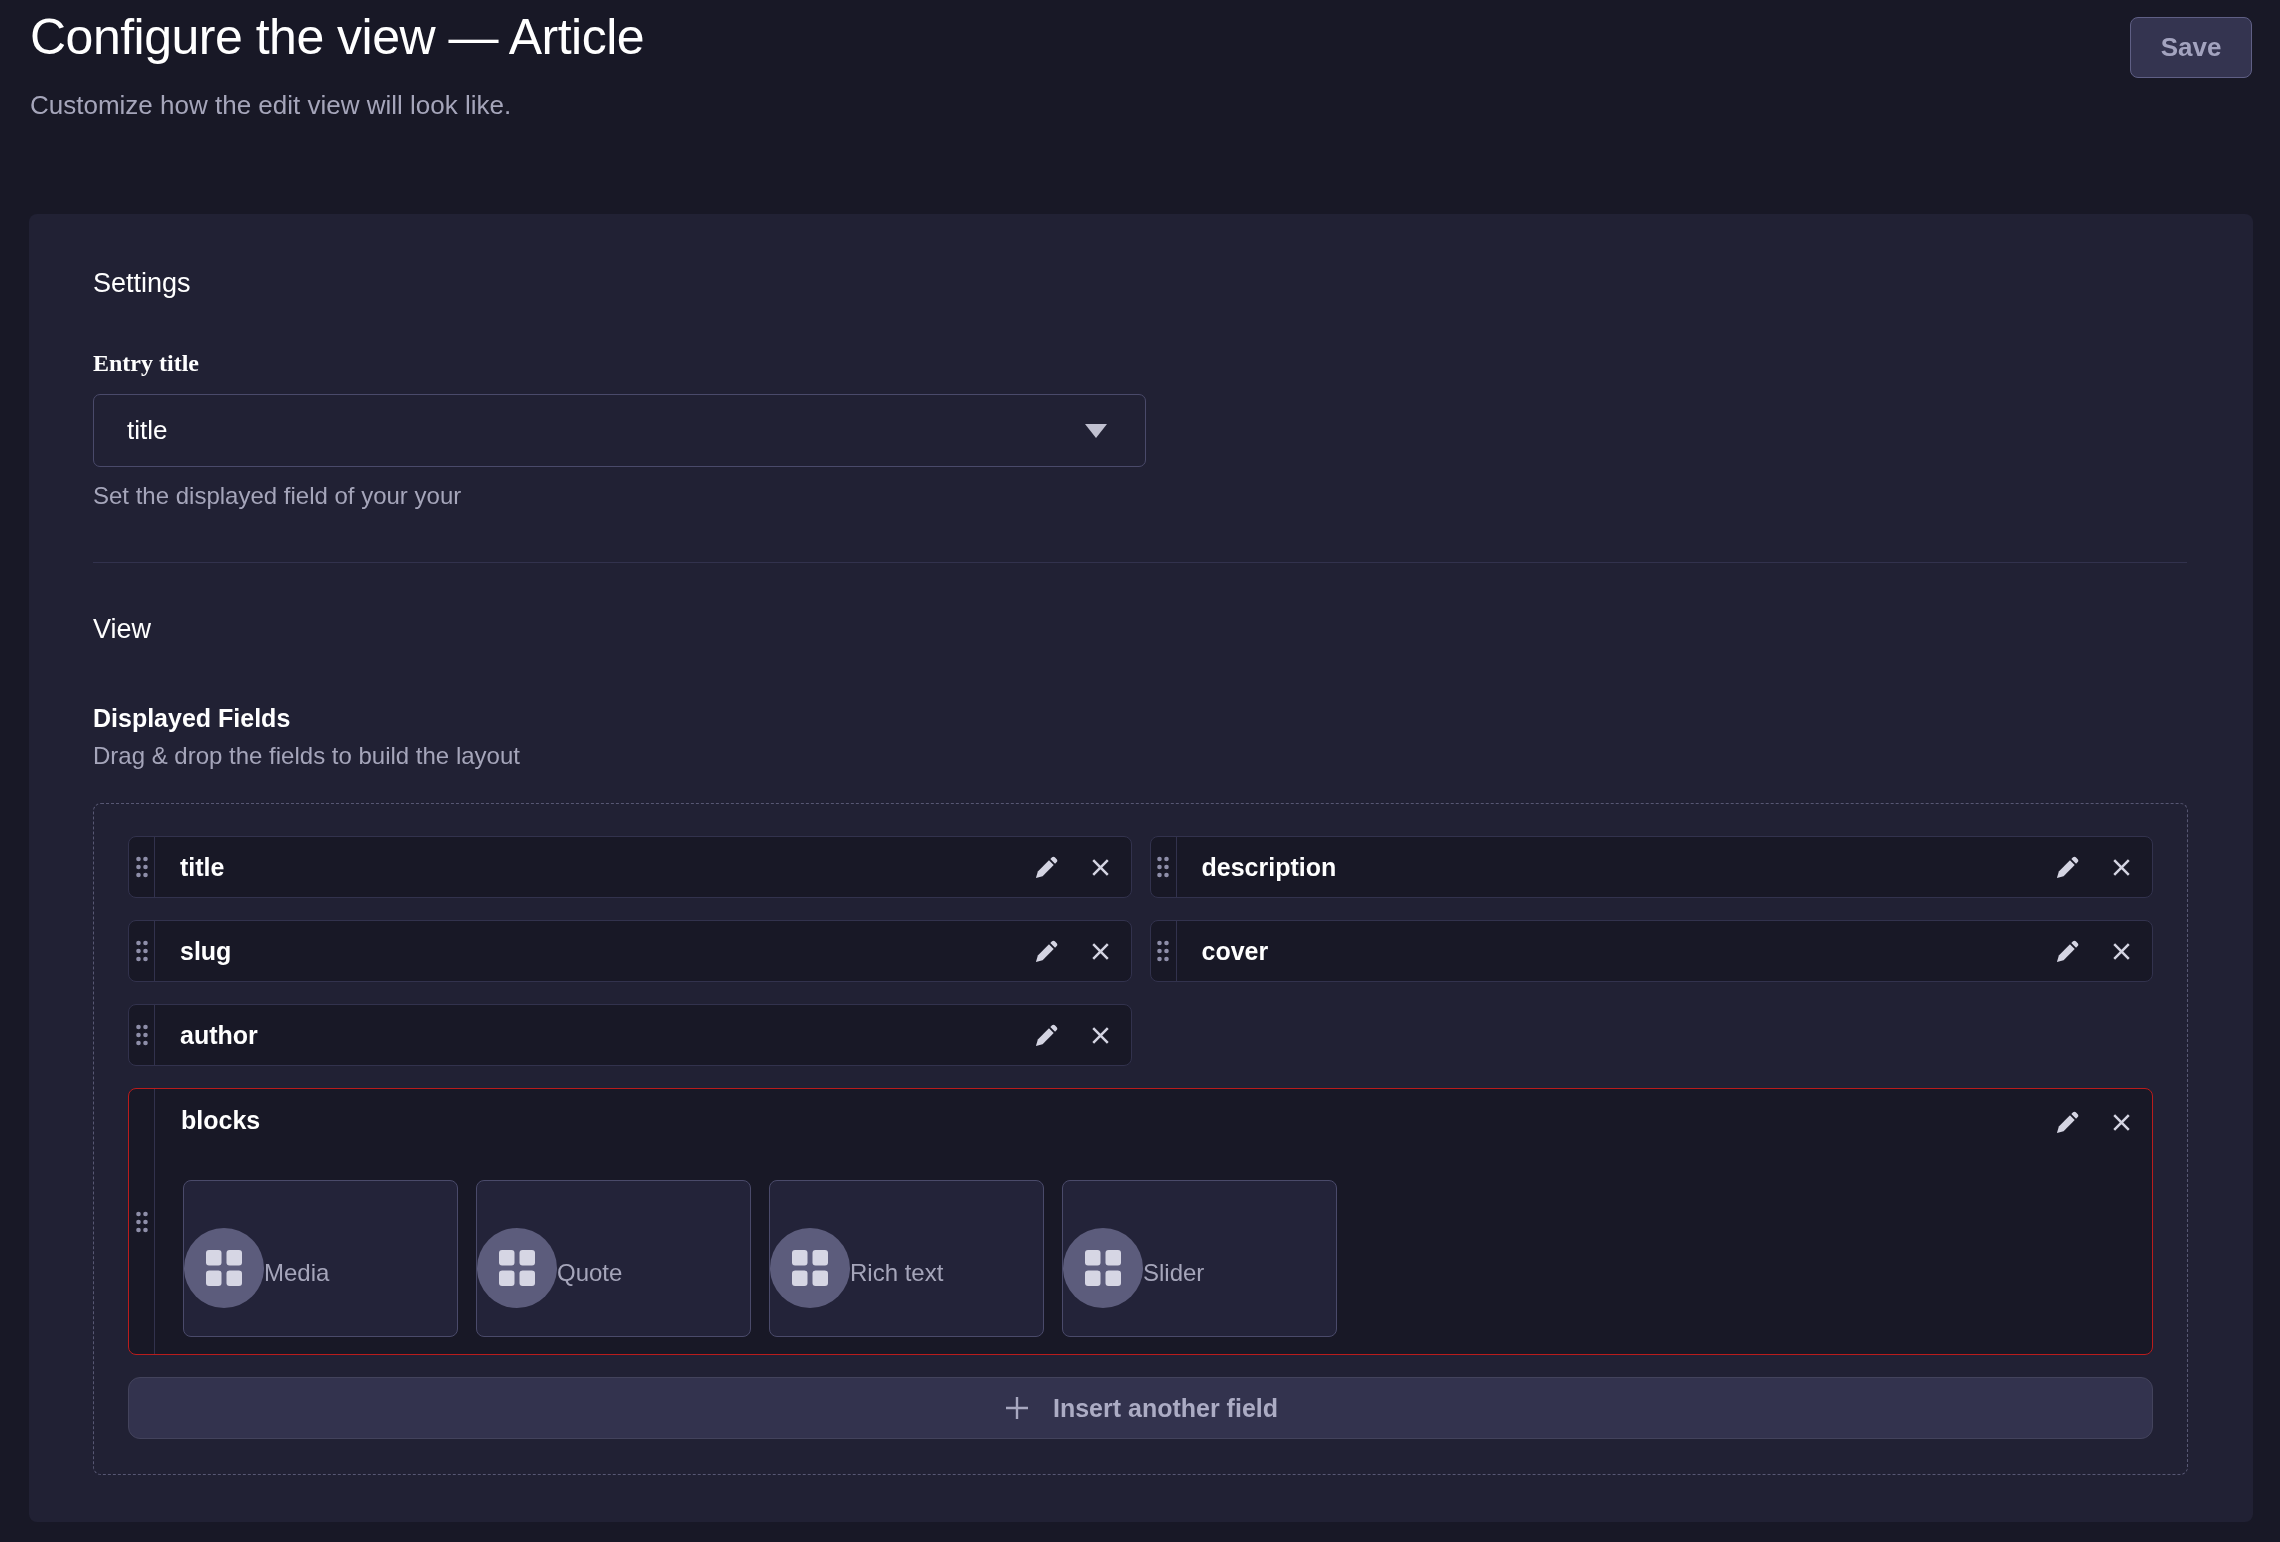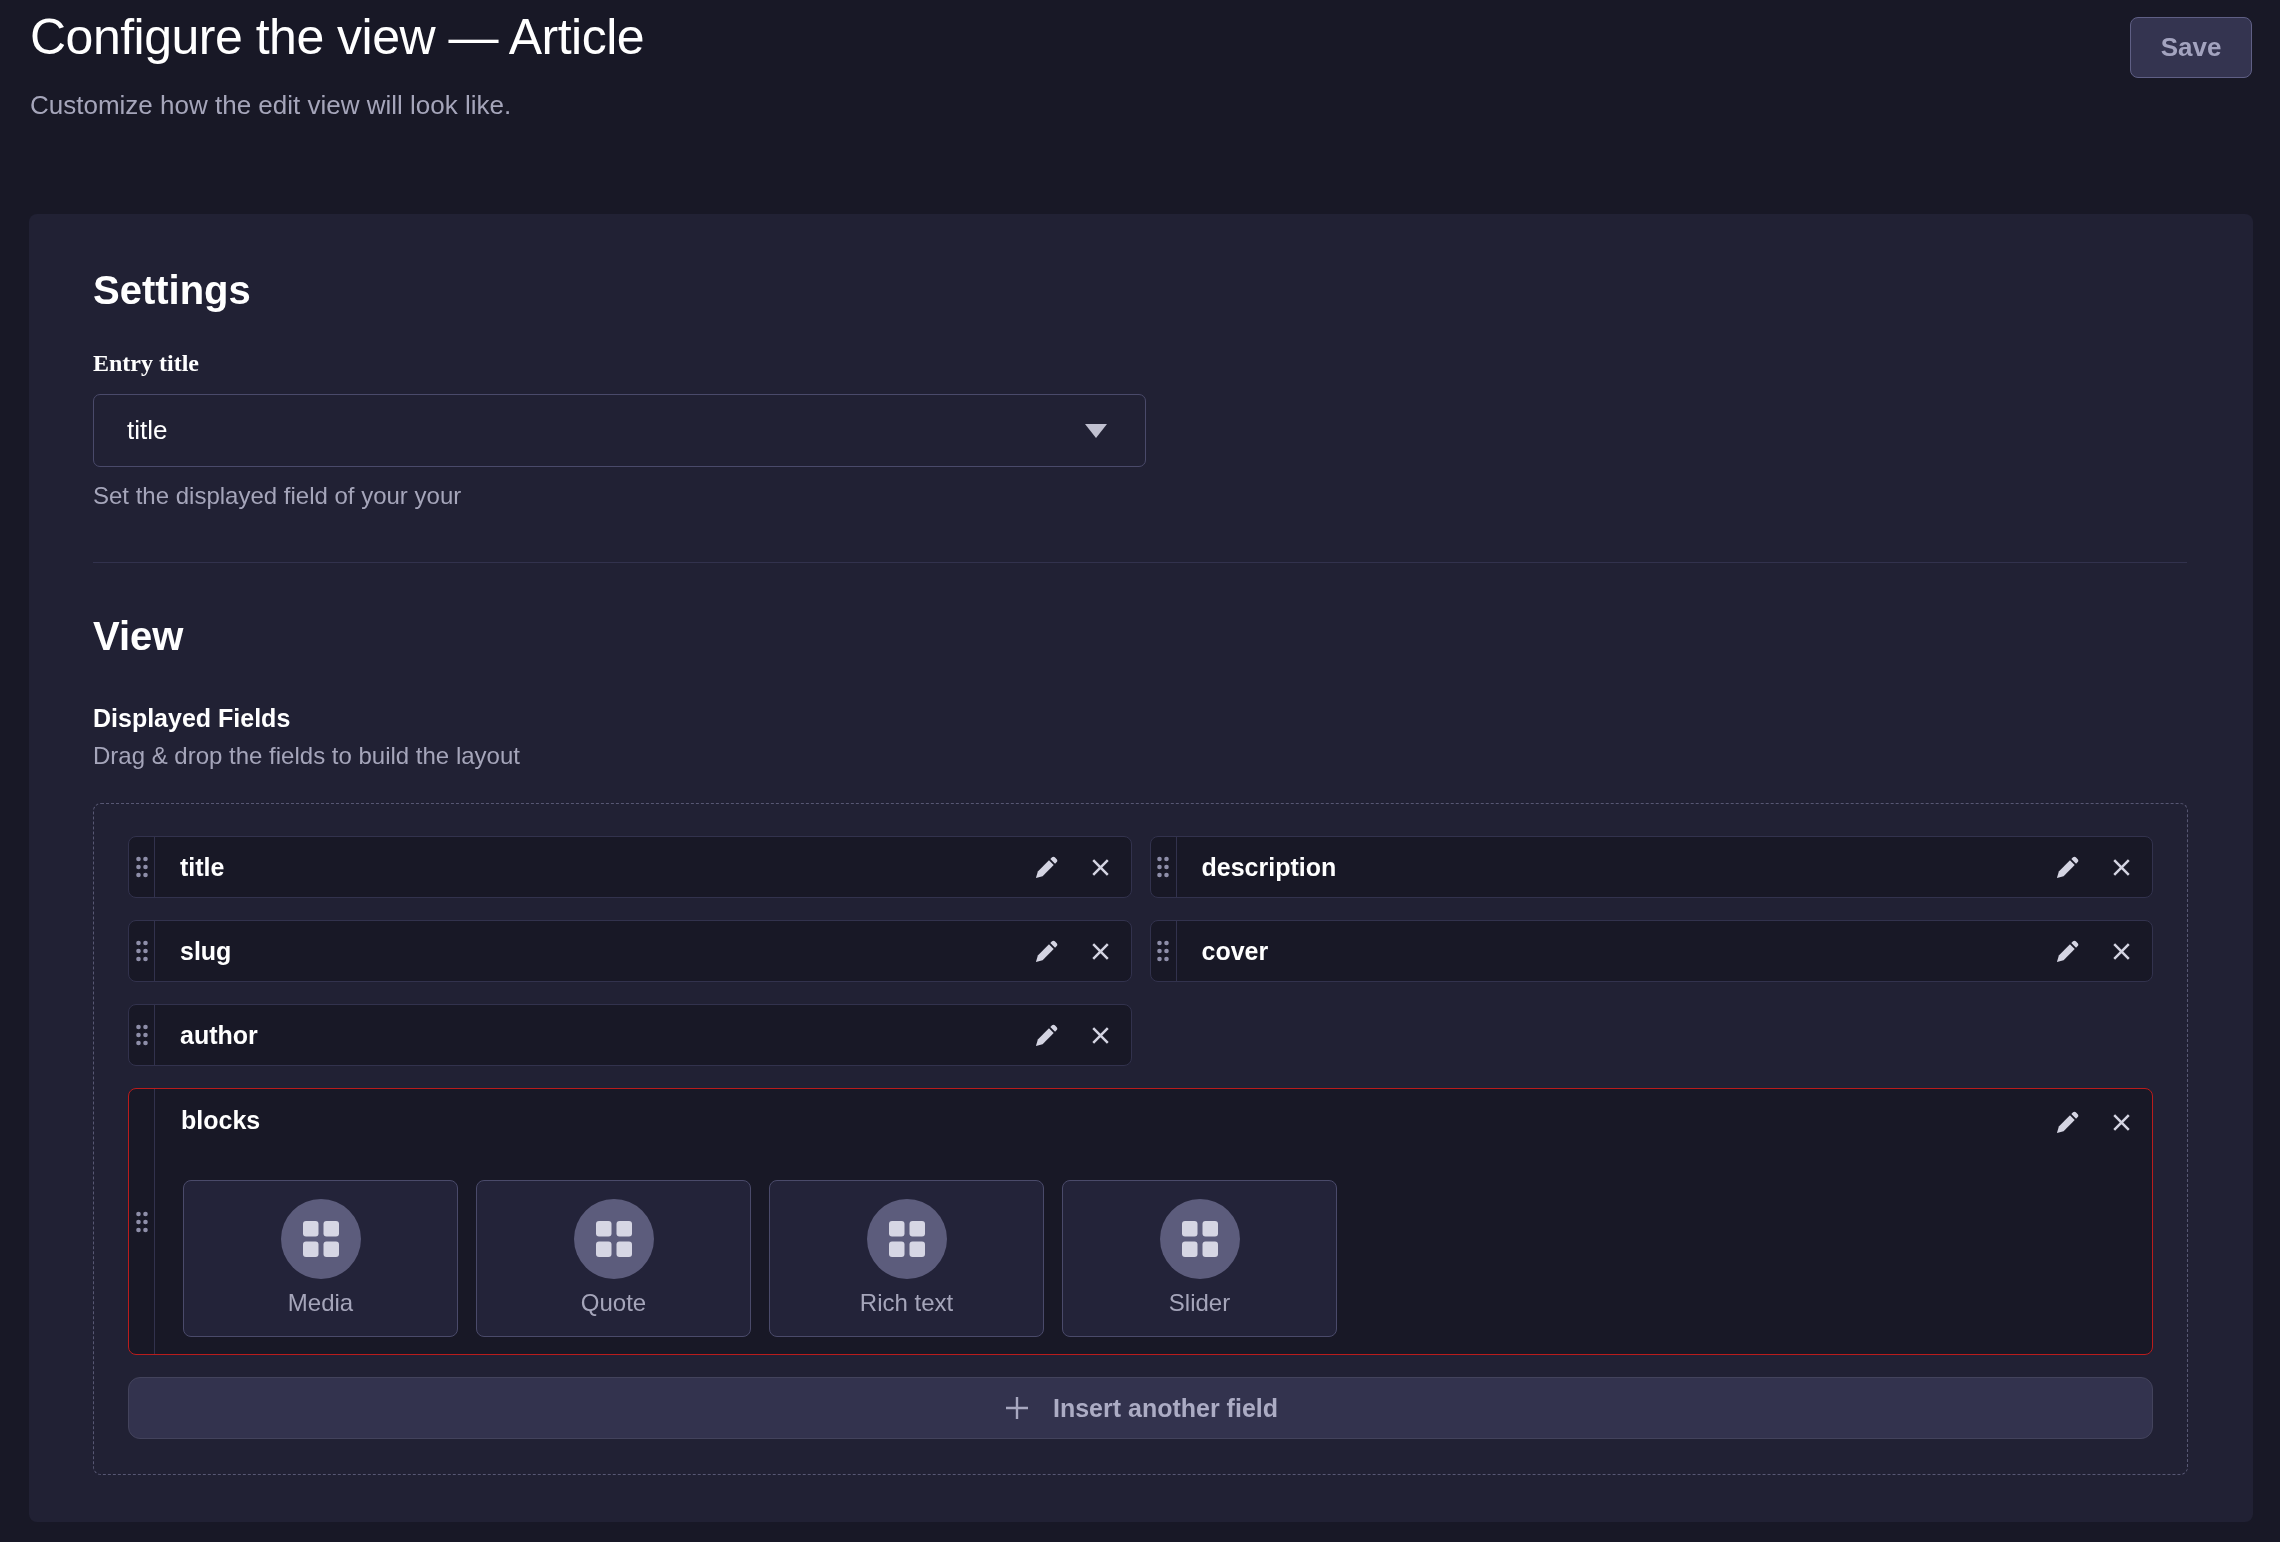--- a/index.html
+++ b/index.html
@@ -35,21 +35,21 @@
   }
 
   
   .panel {
     position: absolute; left: 29px; top: 214px;
     width: 2224px; height: 1308px;
     background: #212134; border-radius: 8px;
   }
   .section-heading {
     position: absolute; left: 64px;
-    font-size: 40px; font-weight: 700; color: #ffffff;
+    font-size: 27px; font-weight: 400; color: #ffffff;
   }
   .settings-heading { top: 54px; }
   .field-label {
     position: absolute; left: 64px; top: 136px;
     font-size: 24px; font-weight: 700; color: #ffffff; font-family: Liberation Serif, serif;
   }
   .select-box {
     position: absolute; left: 64px; top: 180px;
     width: 1053px; height: 73px;
     border: 1px solid #4a4a6a; border-radius: 7px;
@@ -147,21 +147,21 @@
     display: flex; align-items: center; gap: 28px;
   }
   .component-cards {
     margin-top: 44px; margin-left: 2px;
     display: flex; gap: 18px;
   }
   .component-card {
     width: 275px; height: 157px; box-sizing: border-box;
     background: #232339;
     border: 1px solid #4a4a6a; border-radius: 8px;
-    display: flex; flex-direction: column; align-items: center;
+    display: flex; flex-direction: row; align-items: center;
     padding-top: 18px;
     cursor: pointer;
   }
   .component-circle {
     width: 80px; height: 80px; border-radius: 50%;
     background: #5c5c7c;
     display: flex; align-items: center; justify-content: center;
   }
   .component-label {
     margin-top: 10px;

